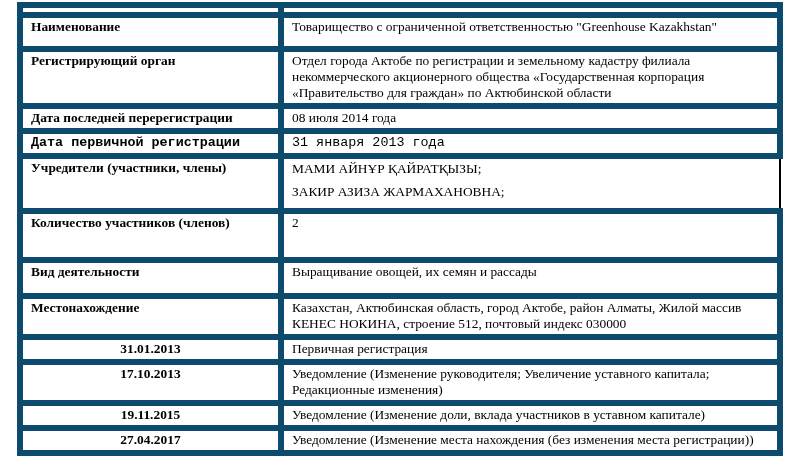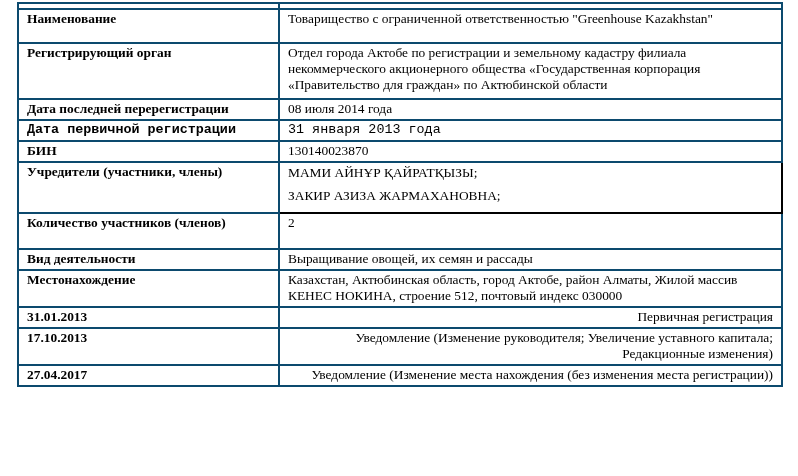--- a/index.html
+++ b/index.html
@@ -18,21 +18,21 @@
     top: 2px;
     width: 766px;
   }
   table.reg {
     border-collapse: collapse;
     width: 100%;
     table-layout: fixed;
     border: 2px solid #000;
   }
   table.reg td {
-    border: 2px solid #0c4a6e;
+    border: 6px solid #0c4a6e;
     vertical-align: top;
     padding: 1px 8px 2px 8px;
     font-size: 13.4px;
     line-height: 16px;
     overflow: hidden;
   }
   td.label {
     font-weight: bold;
     padding-left: 5px;
     padding-right: 4px;
@@ -54,27 +54,26 @@
   tbody[data-name="info-rows"] tr:nth-child(5) { height: 19px; }
   tbody[data-name="info-rows"] tr:nth-child(6) { height: 49px; }
   tbody[data-name="info-rows"] tr:nth-child(7) { height: 36px; }
   tbody[data-name="info-rows"] tr:nth-child(8) { height: 19px; }
   tbody[data-name="info-rows"] tr:nth-child(9) { height: 19px; }
   tbody[data-name="info-rows"] tr:nth-child(10){ height: 30px; }
   tbody[data-name="history-rows"] tr { height: 20px; }
 
   td.date {
     font-weight: bold;
-    text-align: left;
+    text-align: center;
     vertical-align: middle;
     padding-right: 8px;
   }
   td.event {
     vertical-align: middle;
-    text-align: right;
   }
 </style>
 </head>
 <body>
 
 <div class="doc" data-name="registration-document">
   <table class="reg" data-name="registration-table">
     <colgroup>
       <col style="width:261px">
       <col>
@@ -104,26 +103,20 @@
             <div data-name="value-line" class="vline">08 июля 2014 года</div>
           </td>
         </tr>
         <tr data-name="info-row">
           <td data-name="row-label" class="label">Дата первичной регистрации</td>
           <td data-name="row-value" class="value">
             <div data-name="value-line" class="vline">31 января 2013 года</div>
           </td>
         </tr>
         <tr data-name="info-row">
-          <td data-name="row-label" class="label">БИН</td>
-          <td data-name="row-value" class="value">
-            <div data-name="value-line" class="vline">130140023870</div>
-          </td>
-        </tr>
-        <tr data-name="info-row">
           <td data-name="row-label" class="label">Учредители (участники, члены)</td>
           <td data-name="row-value" class="value thick">
             <div data-name="value-line" class="vline">МАМИ АЙНҰР ҚАЙРАТҚЫЗЫ;</div>
             <div data-name="value-line" class="vline">ЗАКИР АЗИЗА ЖАРМАХАНОВНА;</div>
           </td>
         </tr>
         <tr data-name="info-row">
           <td data-name="row-label" class="label">Количество участников (членов)</td>
           <td data-name="row-value" class="value">
             <div data-name="value-line" class="vline">2</div>
@@ -145,18 +138,22 @@
     <tbody data-name="history-rows">
         <tr data-name="history-row">
           <td data-name="event-date" class="date">31.01.2013</td>
           <td data-name="event-description" class="event">Первичная регистрация</td>
         </tr>
         <tr data-name="history-row">
           <td data-name="event-date" class="date">17.10.2013</td>
           <td data-name="event-description" class="event">Уведомление (Изменение руководителя; Увеличение уставного капитала; Редакционные изменения)</td>
         </tr>
         <tr data-name="history-row">
+          <td data-name="event-date" class="date">19.11.2015</td>
+          <td data-name="event-description" class="event">Уведомление (Изменение доли, вклада участников в уставном капитале)</td>
+        </tr>
+        <tr data-name="history-row">
           <td data-name="event-date" class="date">27.04.2017</td>
           <td data-name="event-description" class="event">Уведомление (Изменение места нахождения (без изменения места регистрации))</td>
         </tr>
       </tbody>
   </table>
 </div>
 
 </body></html>

